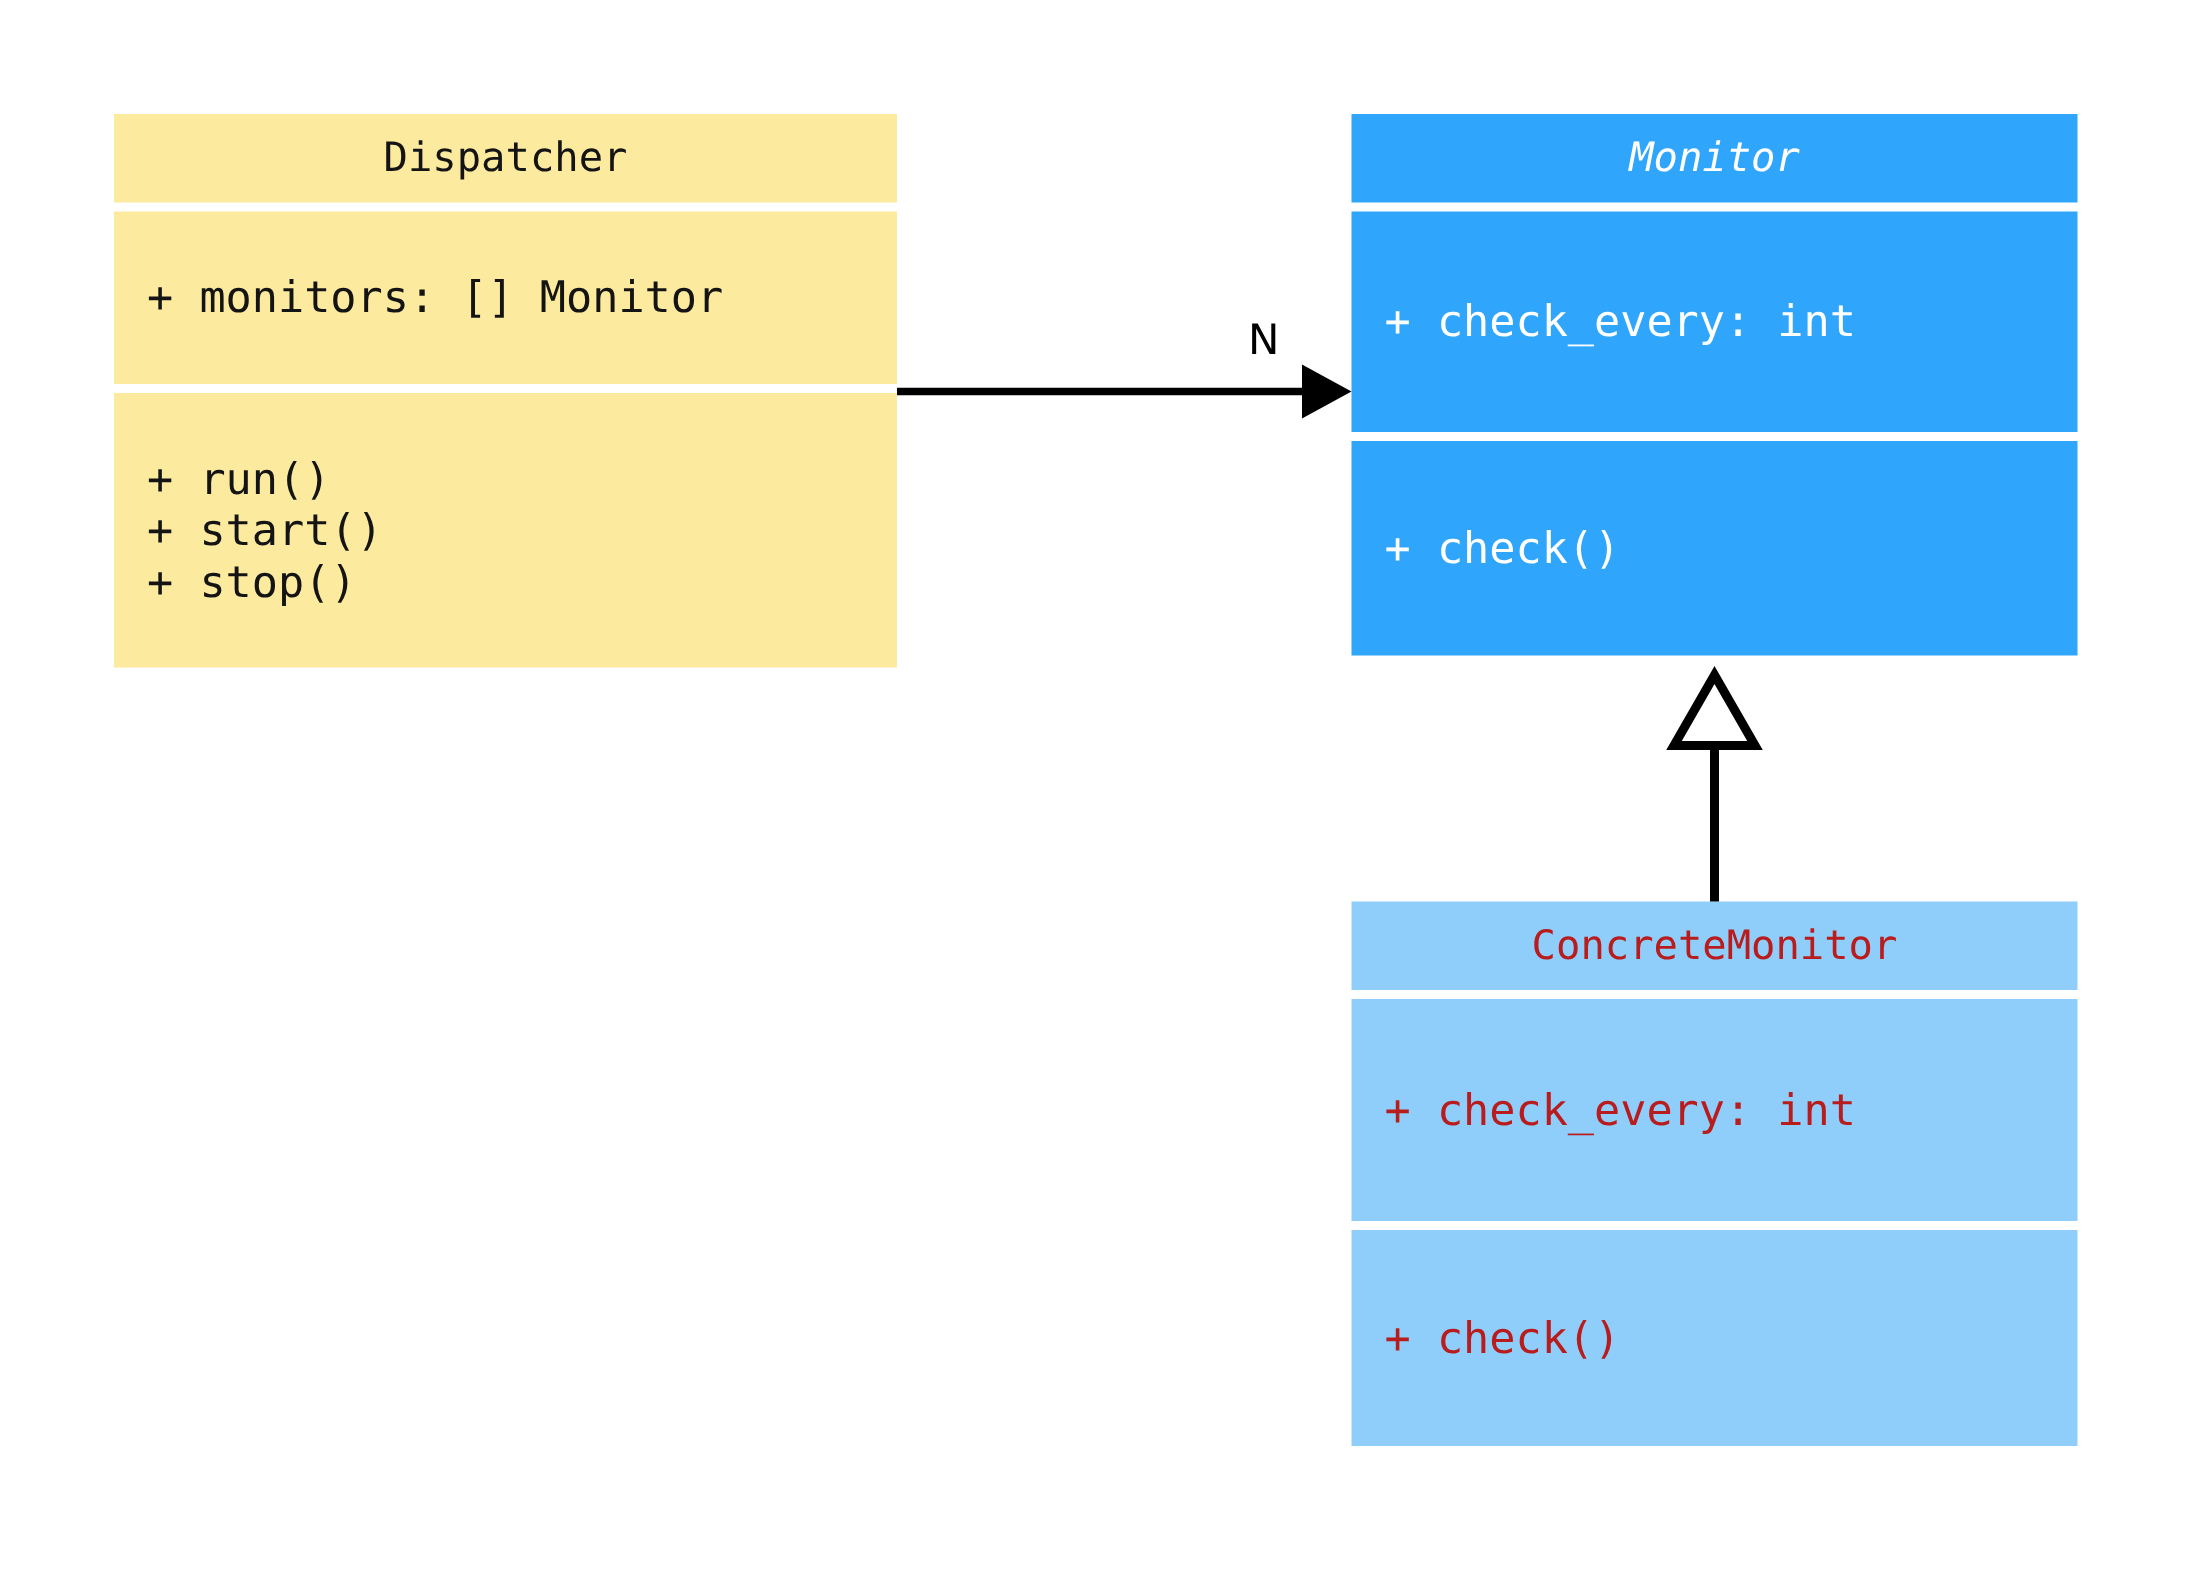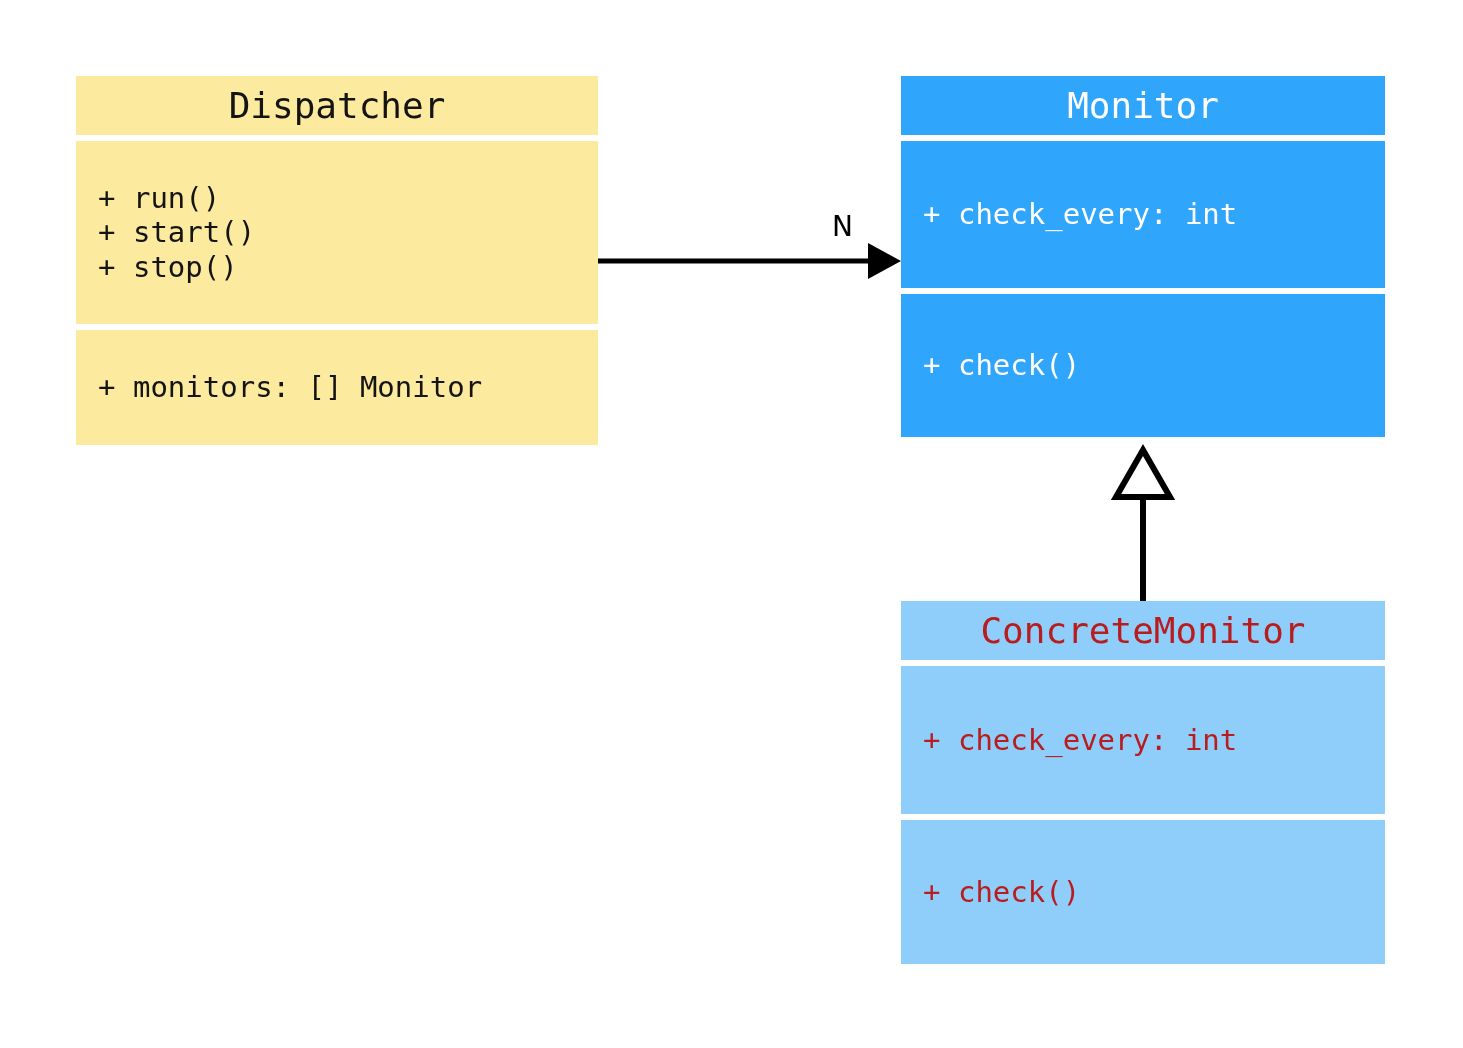--- a/index.html
+++ b/index.html
@@ -35,21 +35,21 @@
 
   .compartment {
     box-sizing: border-box;
     overflow: hidden;
   }
 
   .class-title {
     display: flex;
     align-items: center;
     justify-content: center;
-    font-size: 36px;
+    font-size: 27px;
     letter-spacing: 0px;
     white-space: pre;
   }
 
   .member-list {
     display: flex;
     flex-direction: column;
     justify-content: center;
     padding-left: 22px;
     font-size: 29px;
@@ -63,21 +63,21 @@
 
   
   .theme-dispatcher .compartment { background: #fcea9f; }
   .theme-dispatcher .class-title,
   .theme-dispatcher .member-list { color: #141414; }
 
   
   .theme-monitor .compartment { background: #30a5fc; }
   .theme-monitor .class-title,
   .theme-monitor .member-list { color: #ffffff; }
-  .abstract-title { }
+  .abstract-title { font-style: italic; }
 
   
   .theme-concrete .compartment { background: #8fcefb; }
   .theme-concrete .class-title,
   .theme-concrete .member-list { color: #b91c1c; }
 
   
   #edges {
     position: absolute;
     left: 0; top: 0;
@@ -94,27 +94,27 @@
     white-space: pre;
   }
 </style>
 </head>
 <body>
 
 <div id="canvas">
 
   <div class="uml-class theme-dispatcher" style="left:76px; top:76px; width:522px; height:369px;">
     <div class="compartment class-title" style="height:59px;">Dispatcher</div>
+    <div class="compartment member-list" style="height:115px;">
+      <div class="member-line">+ monitors: [] Monitor</div>
+    </div>
     <div class="compartment member-list" style="height:183px;">
       <div class="member-line">+ run()</div>
       <div class="member-line">+ start()</div>
       <div class="member-line">+ stop()</div>
-    </div>
-    <div class="compartment member-list" style="height:115px;">
-      <div class="member-line">+ monitors: [] Monitor</div>
     </div>
   </div>
 
   <div class="uml-class theme-monitor" style="left:901px; top:76px; width:484px; height:367px;">
     <div class="compartment class-title abstract-title" style="height:59px;">Monitor</div>
     <div class="compartment member-list" style="height:147px;">
       <div class="member-line">+ check_every: int</div>
     </div>
     <div class="compartment member-list" style="height:143px;">
       <div class="member-line">+ check()</div>

